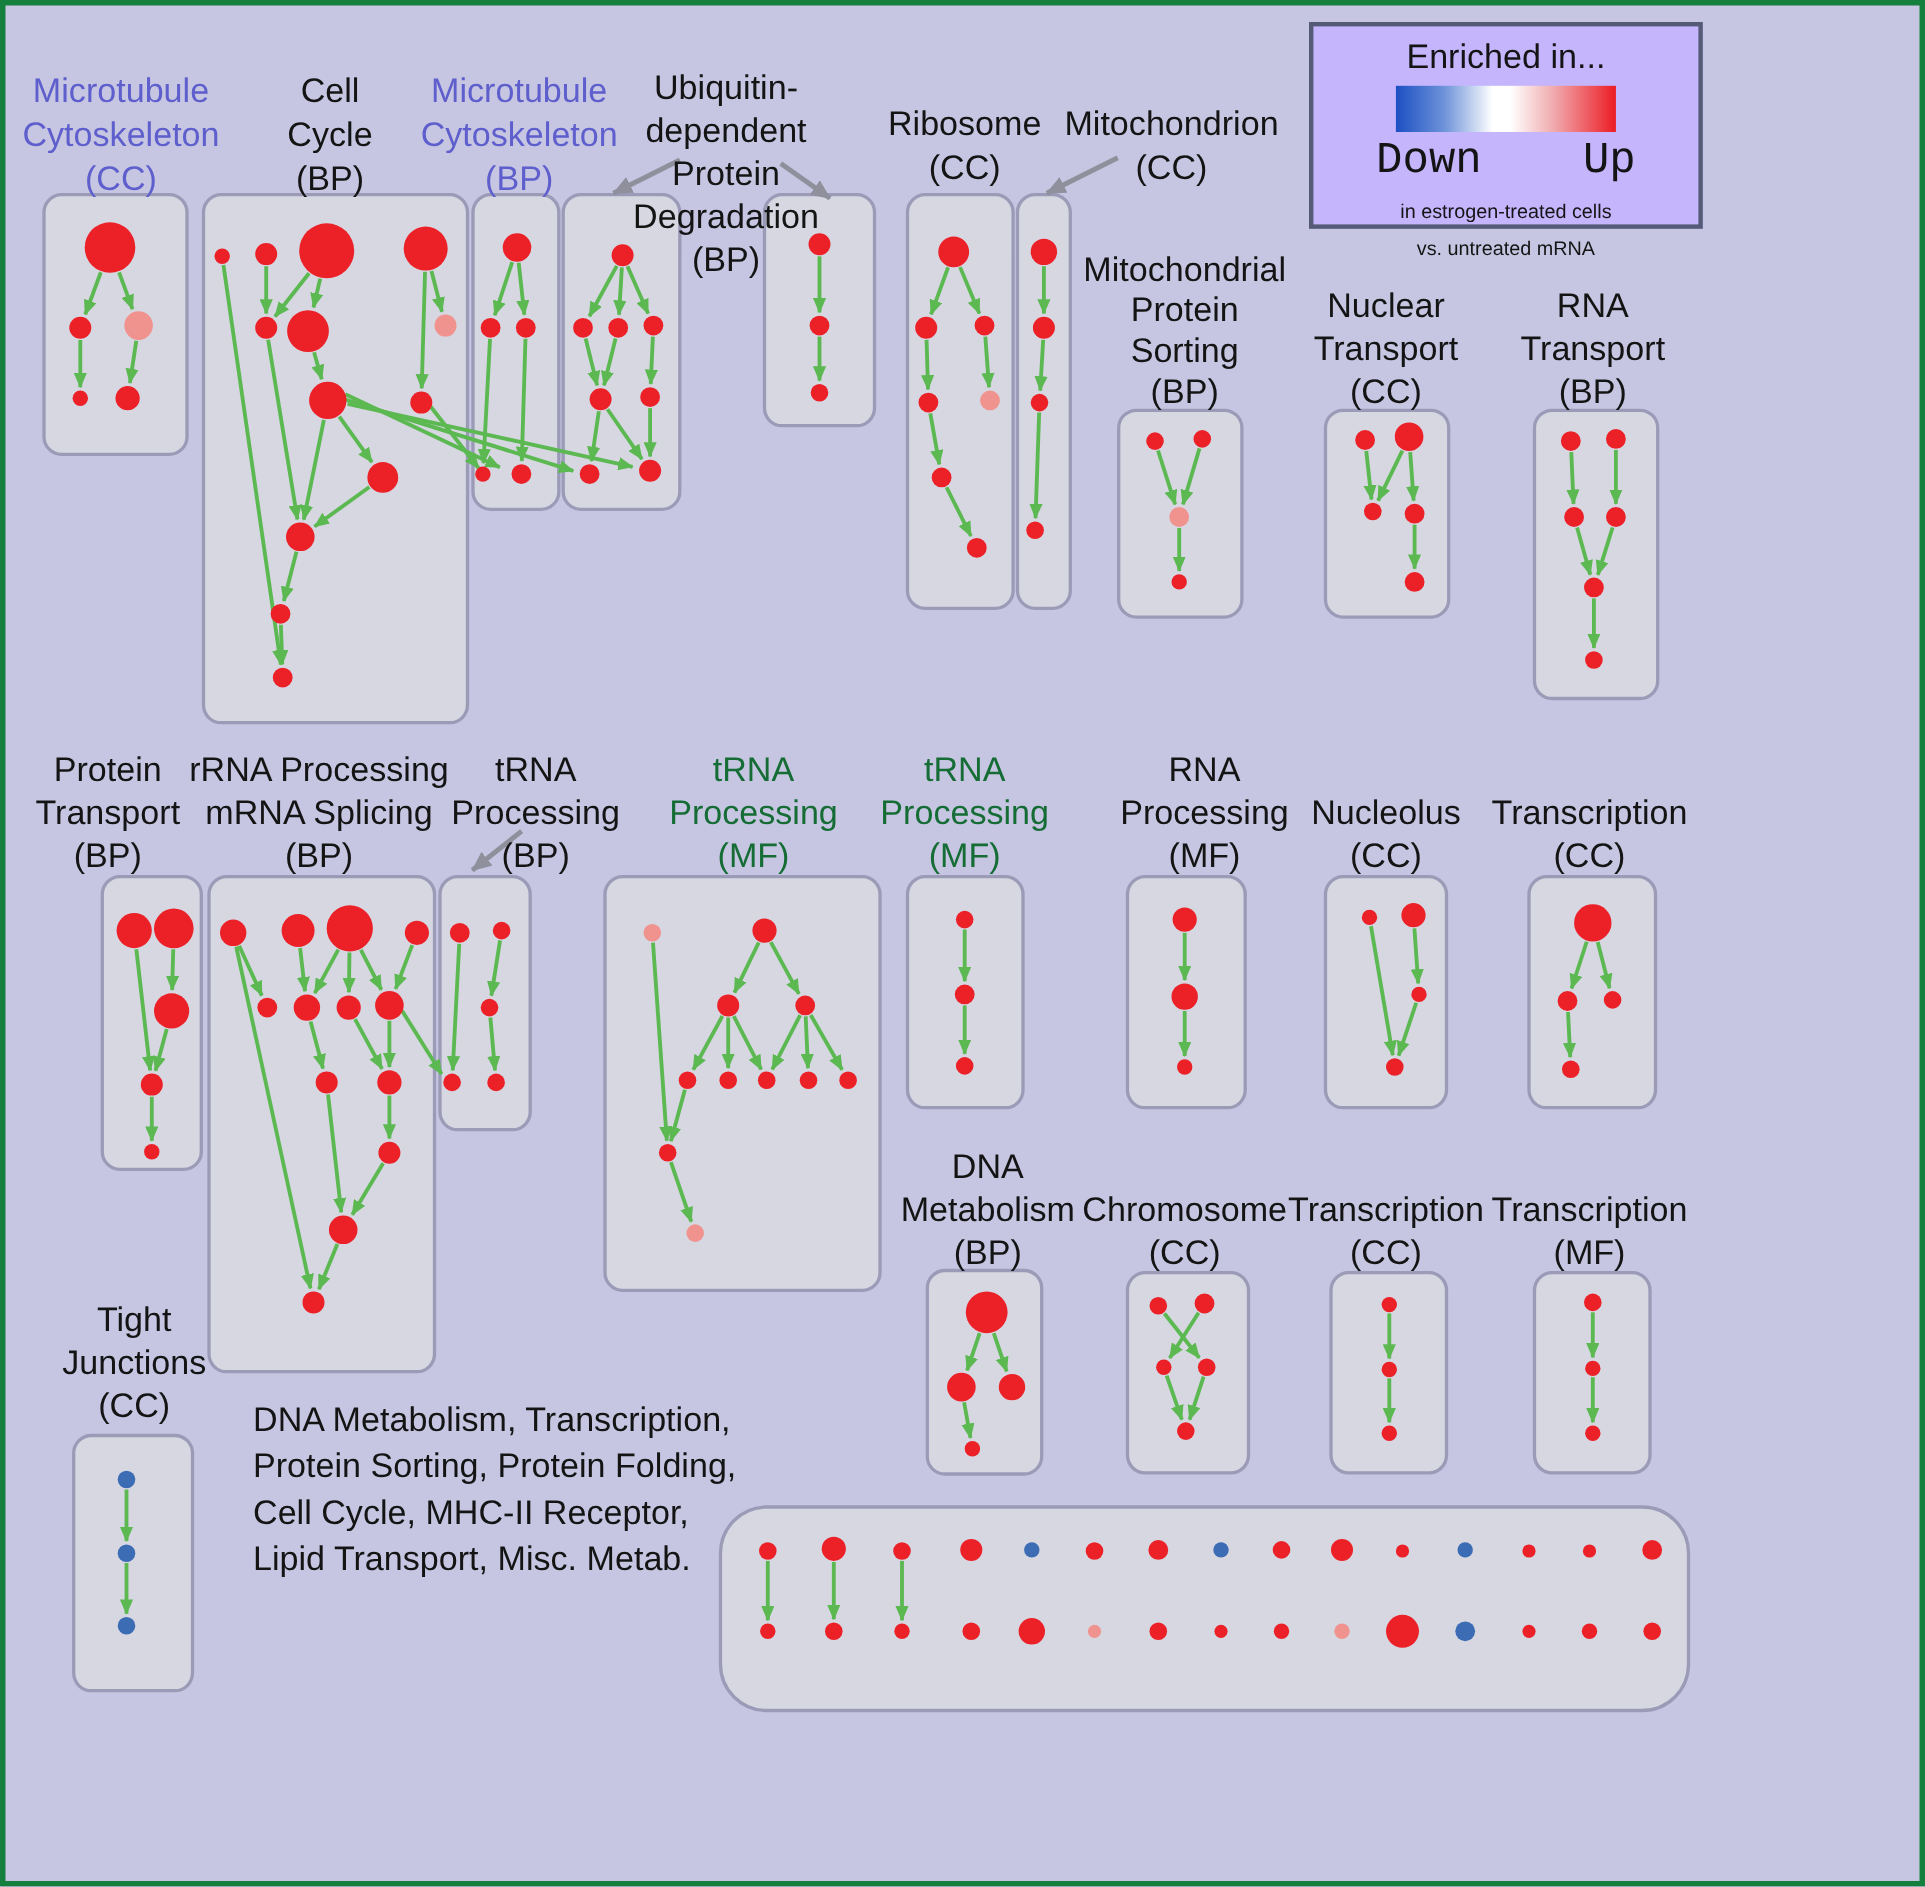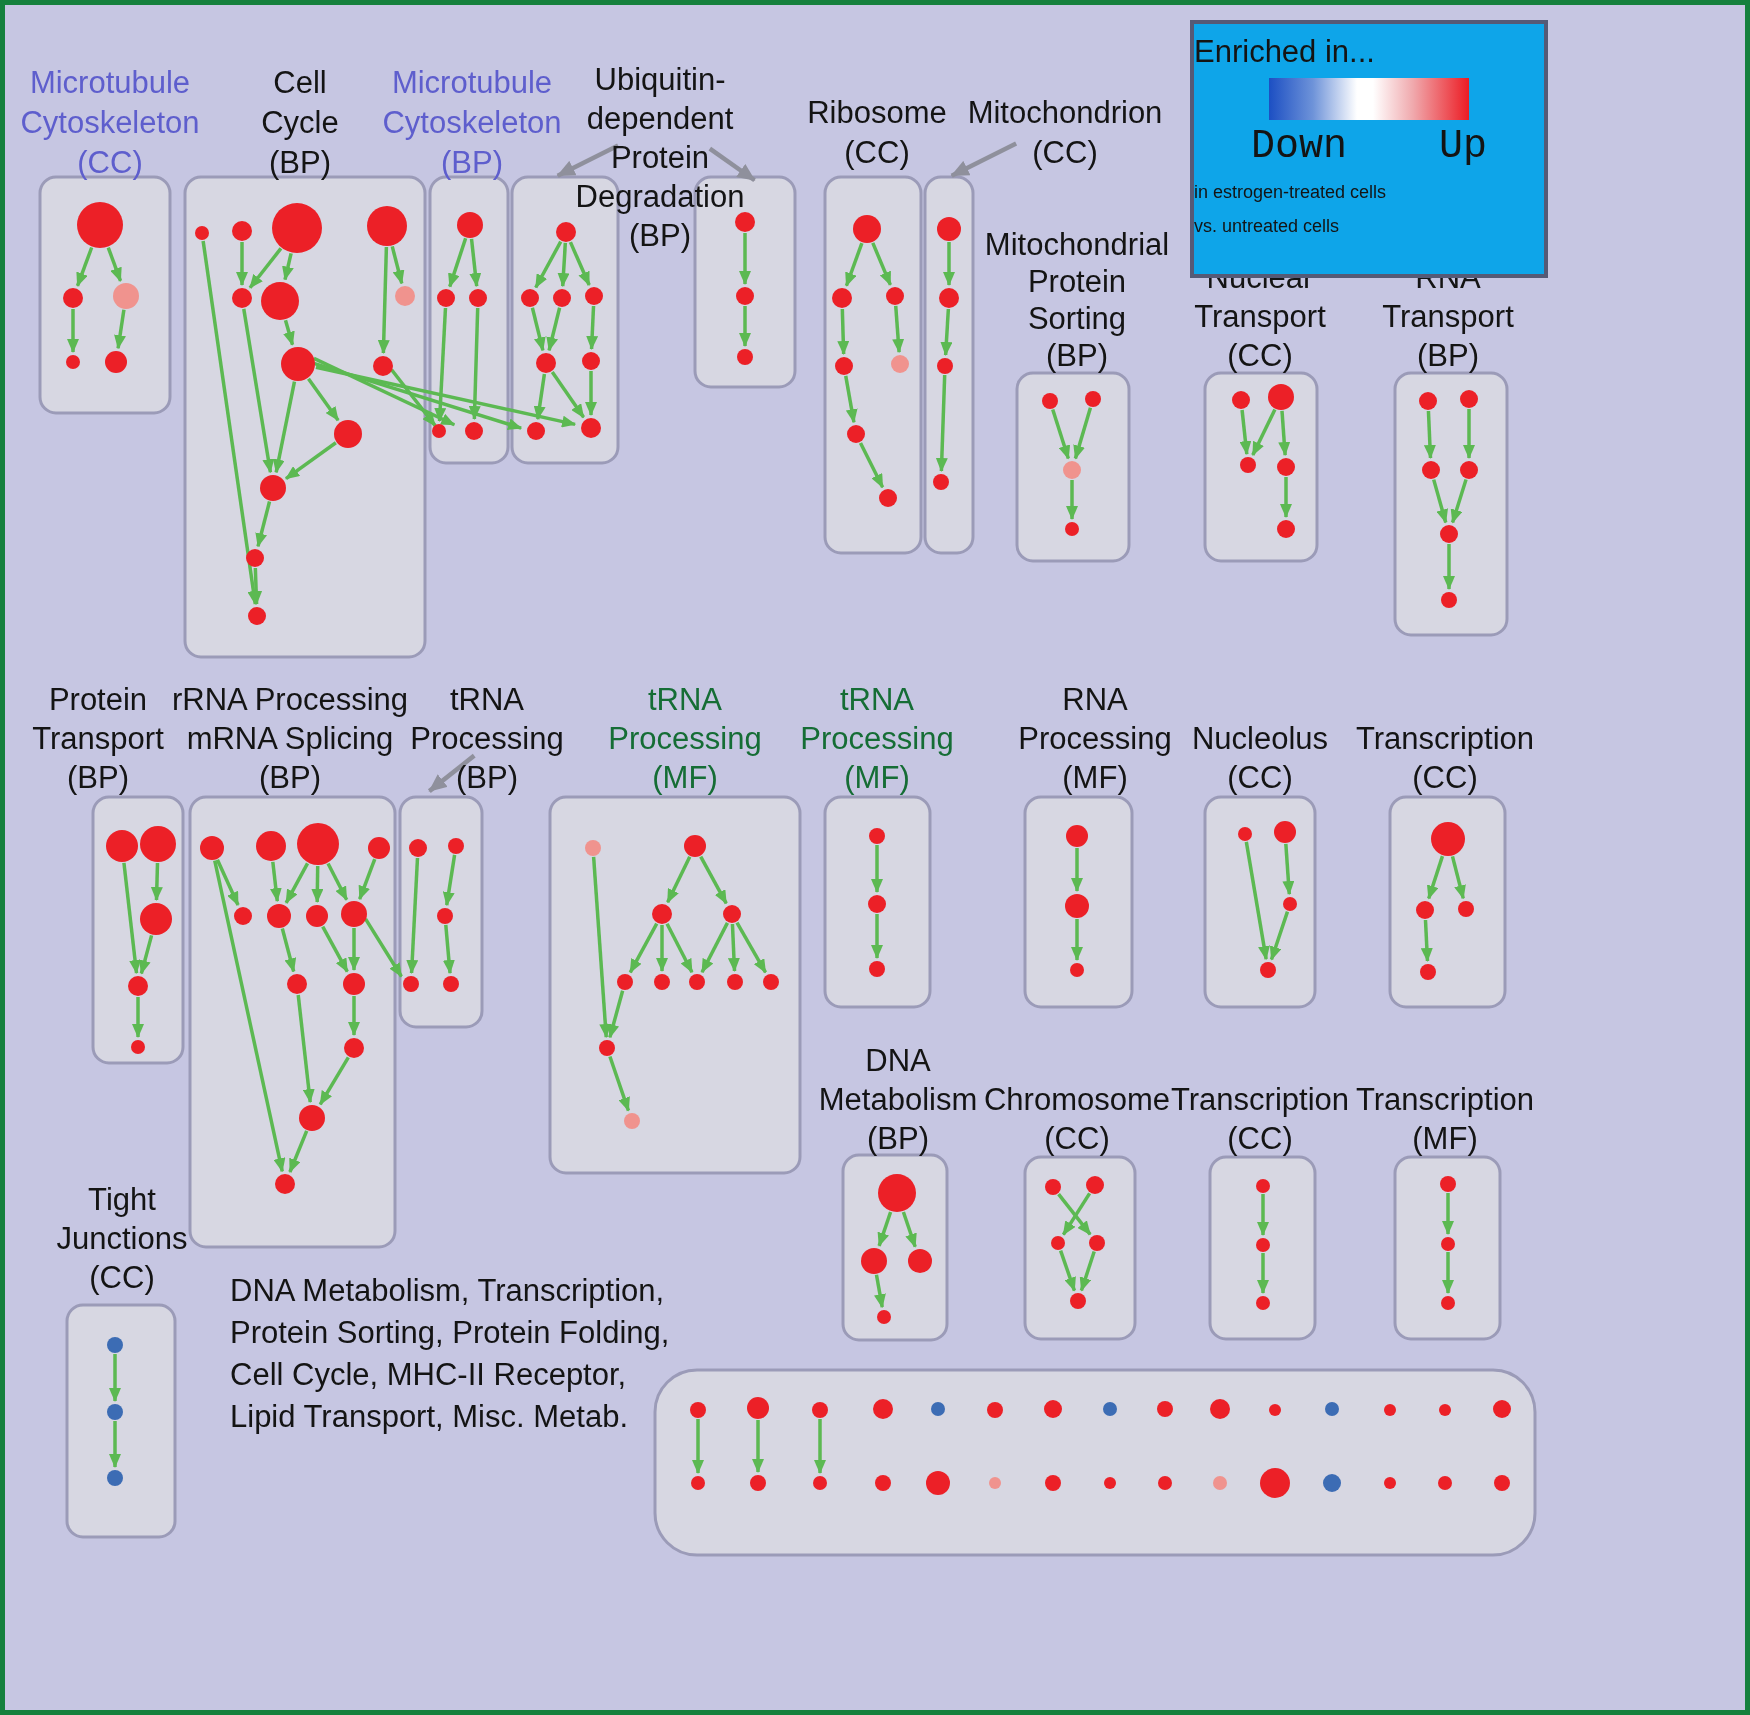--- a/index.html
+++ b/index.html
@@ -8,23 +8,23 @@
     width:1750px;height:1715px;
     box-sizing:border-box;
     background:#c6c6e2;
     border:5px solid #15803d;
     overflow:hidden;
     font-family:"Liberation Sans", sans-serif;
   }
   #diagram{display:block;position:absolute;left:0;top:0;}
   #diagram text{font-family:"Liberation Sans", sans-serif;}
   .legend{
-    position:absolute;left:1185px;top:15px;width:358px;height:258px;
-    box-sizing:border-box;border:4px solid #555a76;background:#0ea5e9;
-    text-align:left;color:#141414;
+    position:absolute;left:1185px;top:15px;width:358px;height:188px;
+    box-sizing:border-box;border:4px solid #555a76;background:#c4b5fd;
+    text-align:center;color:#141414;
   }
   .legend-title{font-size:31px;margin-top:10px;}
   .legend-gradient{
     width:200px;height:42px;margin:8px auto 4px auto;
     background:linear-gradient(90deg,#1c4fc3 0%,#6e93d9 22%,#ffffff 44%,#ffffff 52%,#f0a9ad 72%,#ec1c24 100%);
   }
   .legend-scale-labels{
     width:236px;margin:0 auto;display:flex;justify-content:space-between;
     font-size:40px;
     font-family:Liberation Mono, monospace;
@@ -423,21 +423,21 @@
     </svg>
 
   <div class="legend">
     <div class="legend-title">Enriched in...</div>
     <div class="legend-gradient"></div>
     <div class="legend-scale-labels">
       <span>Down</span>
       <span>Up</span>
     </div>
     <div class="legend-line first">in estrogen-treated cells</div>
-    <div class="legend-line">vs. untreated cells</div>
+    <div class="legend-line">vs. untreated mRNA</div>
   </div>
 
   <div class="misc-text">
     <div>DNA Metabolism, Transcription,</div>
     <div>Protein Sorting, Protein Folding,</div>
     <div>Cell Cycle, MHC-II Receptor,</div>
     <div>Lipid Transport, Misc. Metab.</div>
   </div>
 
 </div>

